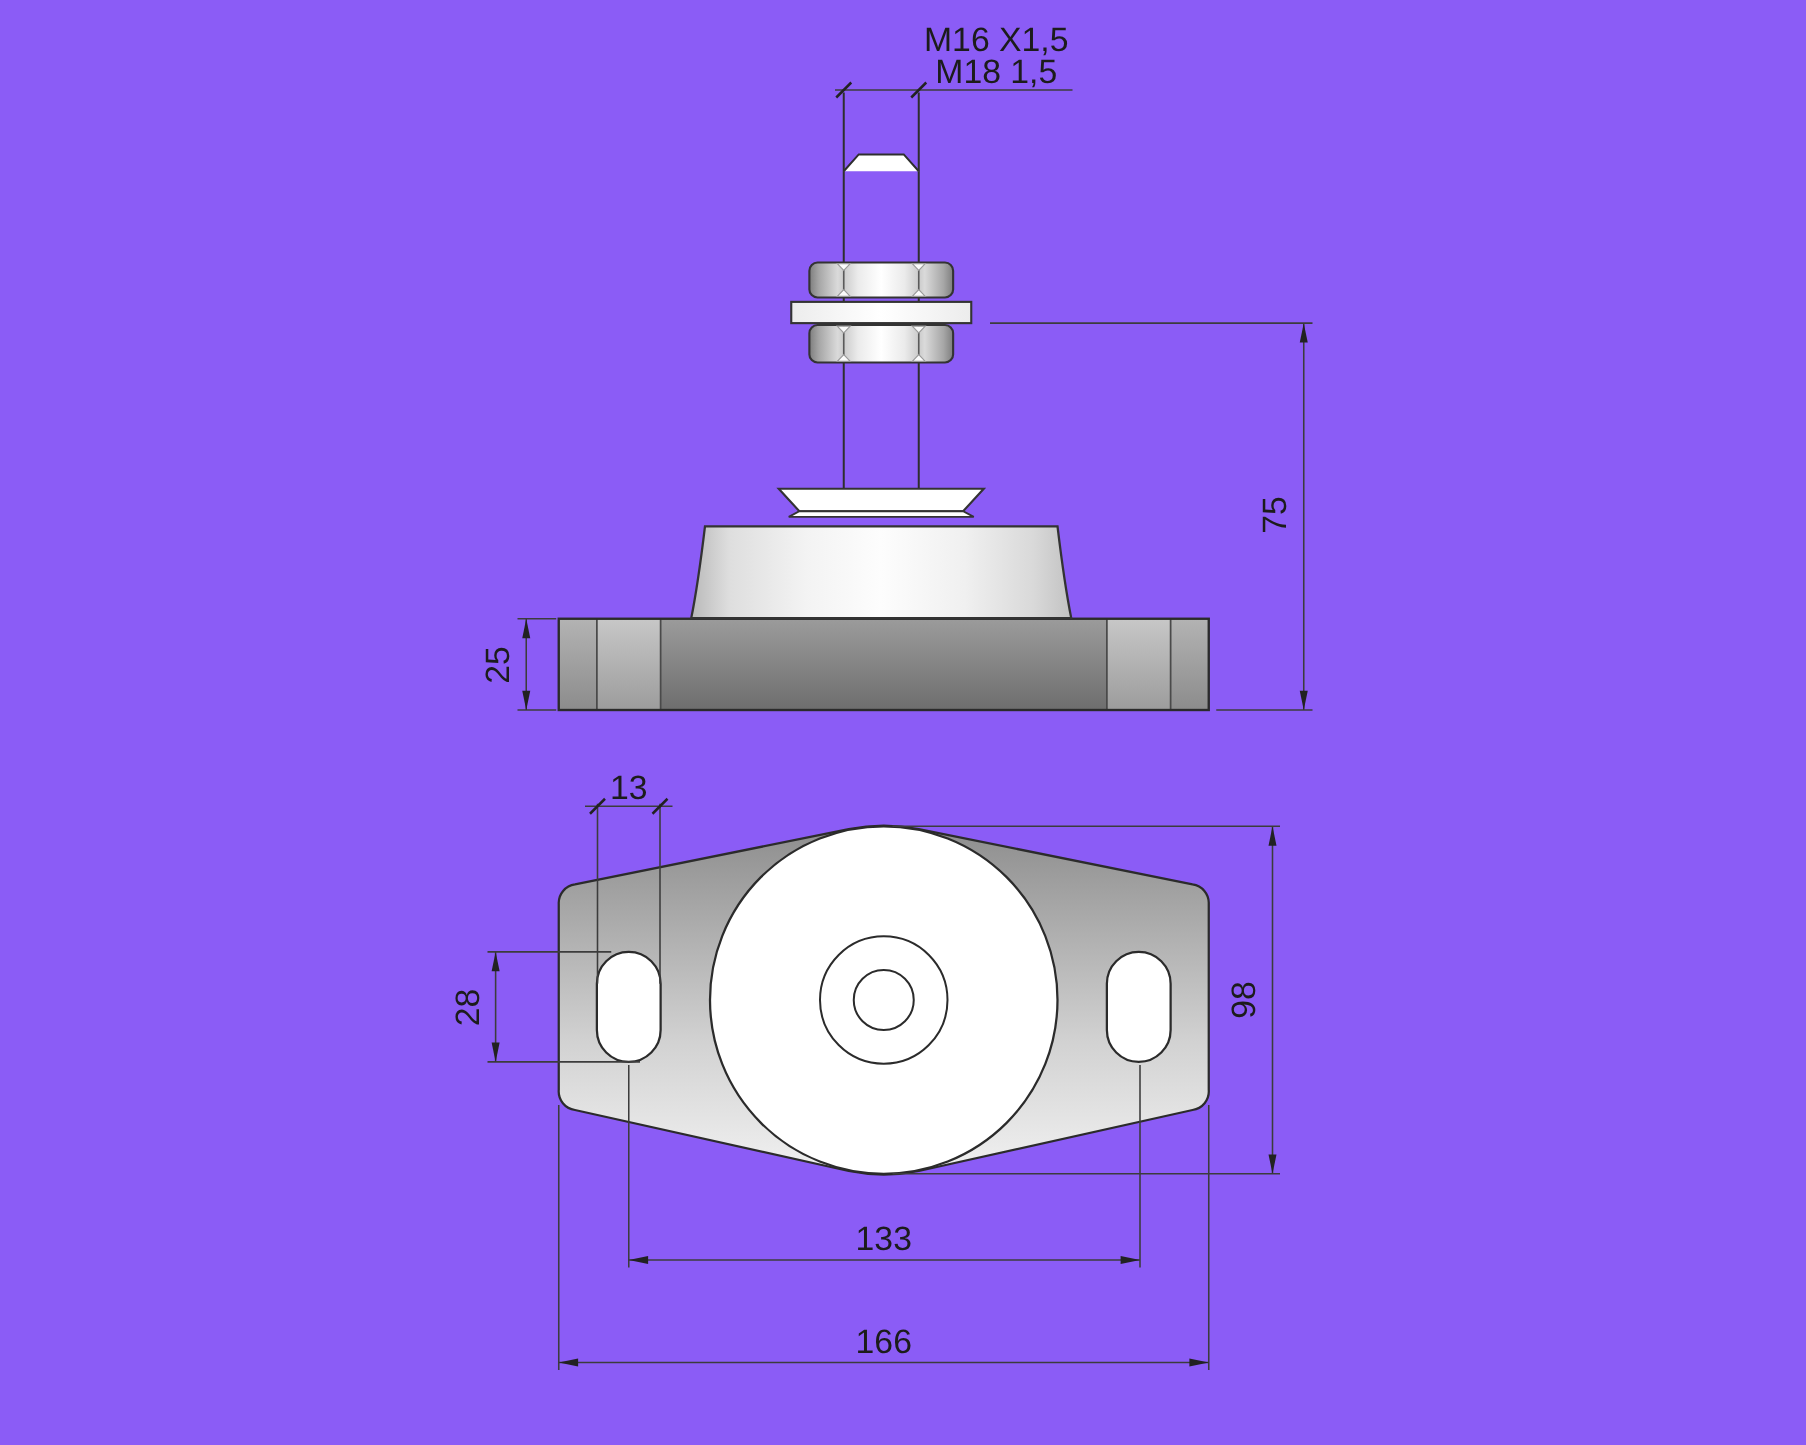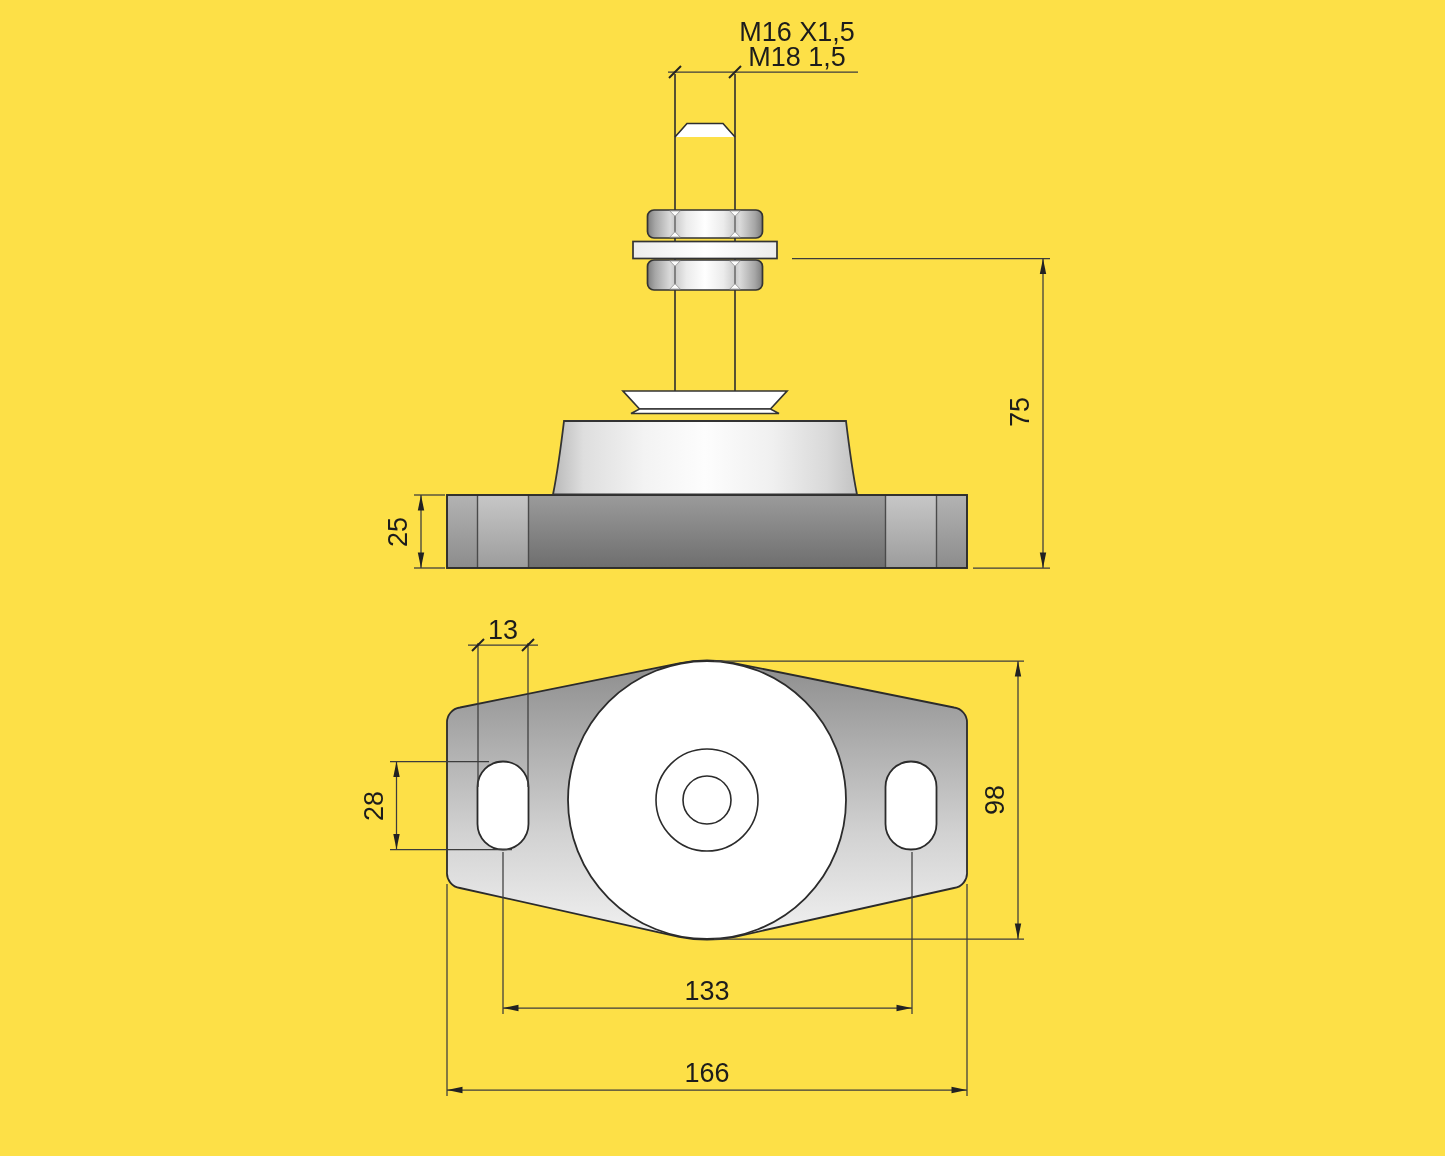--- a/index.html
+++ b/index.html
@@ -5,21 +5,21 @@
   html, body {
     margin: 0;
     padding: 0;
     background: #ffffff;
     font-family: "Liberation Sans", sans-serif;
   }
   .canvas {
     position: relative;
     width: 1445px;
     height: 1156px;
-    background: #fde047;
+    background: #8b5cf6;
     overflow: hidden;
   }
   svg { display: block; }
   .dim-text {
     font-family: "Liberation Sans", sans-serif;
     font-size: 27px;
     fill: #1c1c1c;
   }
   .outline   { stroke: #2b2b2b; stroke-width: 1.9; fill: none; }
   .dimline   { stroke: #3c3c3c; stroke-width: 1.25; fill: none; }

